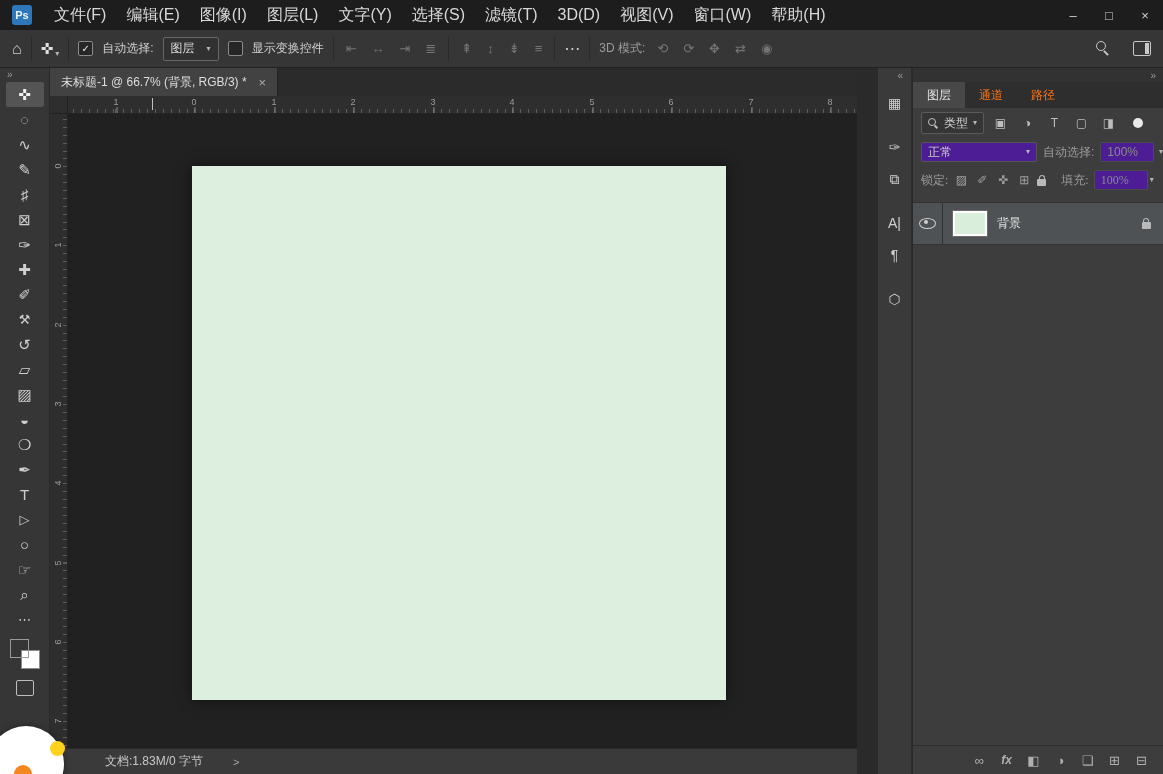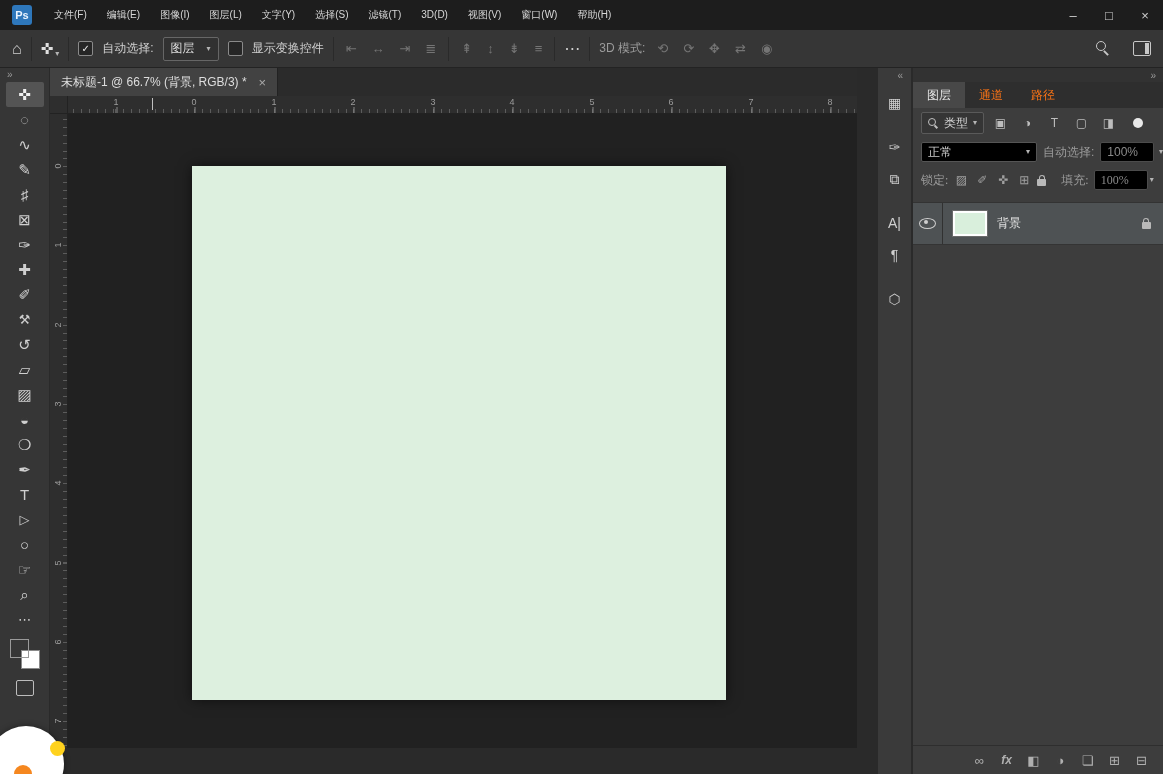--- a/index.html
+++ b/index.html
@@ -4,21 +4,21 @@
 <style>
   html,body{margin:0;padding:0;background:#1d1d1d;}
   #app{position:relative;width:1163px;height:774px;overflow:hidden;background:#2a2a2a;
        font-family:"Liberation Sans","DejaVu Sans",sans-serif;font-size:12px;color:#d6d6d6;
        -webkit-user-select:none;user-select:none;}
 
   
   .titlebar{position:absolute;left:0;top:0;right:0;height:30px;background:#1d1d1d;display:flex;align-items:center;}
   .ps-badge{width:20px;height:20px;margin:0 12px 0 12px;background:#2e77bb;color:#eaf4ff;border-radius:3px;
             font-size:11px;font-weight:bold;display:flex;align-items:center;justify-content:center;}
-  .menu-item{padding:0 10px;line-height:30px;font-size:10px;color:#d8d8d8;cursor:default;text-align:center;}
+  .menu-item{padding:0 10px;line-height:30px;font-size:16px;color:#d8d8d8;cursor:default;text-align:center;}
   .win-controls{margin-left:auto;display:flex;height:30px;}
   .win-btn{width:36px;display:flex;align-items:center;justify-content:center;color:#cfcfcf;font-size:13px;}
 
   
   .optionsbar{position:absolute;left:0;top:30px;right:0;height:38px;background:#363636;border-bottom:1px solid #232323;
               display:flex;align-items:center;gap:9px;padding:0 12px;box-sizing:border-box;}
   .opt-icon{color:#cfcfcf;font-size:16px;line-height:1;}
   .vdiv{width:1px;height:24px;background:#2a2a2a;}
   .tool-preset{display:flex;align-items:flex-end;gap:2px;color:#e0e0e0;font-size:15px;}
   .caret{font-size:8px;color:#b5b5b5;line-height:1;}
@@ -94,21 +94,21 @@
   .prow{display:flex;align-items:center;padding:0 8px;box-sizing:border-box;}
   .filter-row{height:30px;gap:6px;}
   .filter-dd{height:20px;border:1px solid #5a5a5a;background:#353535;border-radius:2px;display:flex;align-items:center;
              gap:5px;padding:0 6px;color:#d5d5d5;flex:0 0 auto;}
   .mini-search{position:relative;width:11px;height:11px;}
   .mini-search::before{content:"";position:absolute;left:0;top:0;width:6px;height:6px;border:1.3px solid #c0c0c0;border-radius:50%;}
   .mini-search::after{content:"";position:absolute;left:7px;bottom:0;width:1.5px;height:4px;background:#c0c0c0;transform:rotate(-45deg);}
   .ficon{width:21px;height:20px;display:flex;align-items:center;justify-content:center;color:#bdbdbd;font-size:12px;}
   .ftoggle{width:10px;height:10px;border-radius:50%;background:#e9e9e9;margin-left:8px;}
   .blend-row{height:28px;gap:6px;}
-  .dd2{height:20px;border:1px solid #555;background:#000000;border-radius:2px;display:flex;align-items:center;
+  .dd2{height:20px;border:1px solid #555;background:#4c1d95;border-radius:2px;display:flex;align-items:center;
        justify-content:space-between;padding:0 6px;color:#c9c9c9;box-sizing:border-box;gap:21px;}
   .dd2.dim{color:#8b8b8b;border-color:#4c4c4c;}
   .plabel{color:#9b9b9b;flex:0 0 auto;}
   .lock-row{height:28px;gap:5px;font-family:Liberation Serif, serif;}
   .lkicon{color:#a0a0a0;font-size:12px;width:16px;text-align:center;}
   .lock-css{position:relative;display:inline-block;width:9px;height:7px;background:#b9b9b9;border-radius:1px;margin-top:4px;}
   .lock-css::before{content:"";position:absolute;top:-4px;left:1.4px;width:4px;height:4px;border:1.3px solid #b9b9b9;
                     border-bottom:none;border-radius:3px 3px 0 0;}
   .layer-list{margin-top:8px;border-top:1px solid #333;}
   .lrow{height:41px;display:flex;align-items:center;border-bottom:1px solid #343434;}
@@ -349,18 +349,23 @@
       <span class="fico">∞</span>
       <span class="fico fx">fx</span>
       <span class="fico">◧</span>
       <span class="fico">◑</span>
       <span class="fico">❏</span>
       <span class="fico">⊞</span>
       <span class="fico">⊟</span>
     </div>
   </div>
 
+  <div class="statusbar">
+    <span class="zoom-field">67%</span>
+    <span class="doc-info">文档:1.83M/0 字节</span>
+    <span class="status-chevron">&gt;</span>
+  </div>
 
   <div class="blob-white"></div>
   <div class="blob-orange"></div>
   <div class="blob-yellow"></div>
 
 </div>
 
 </body></html>

